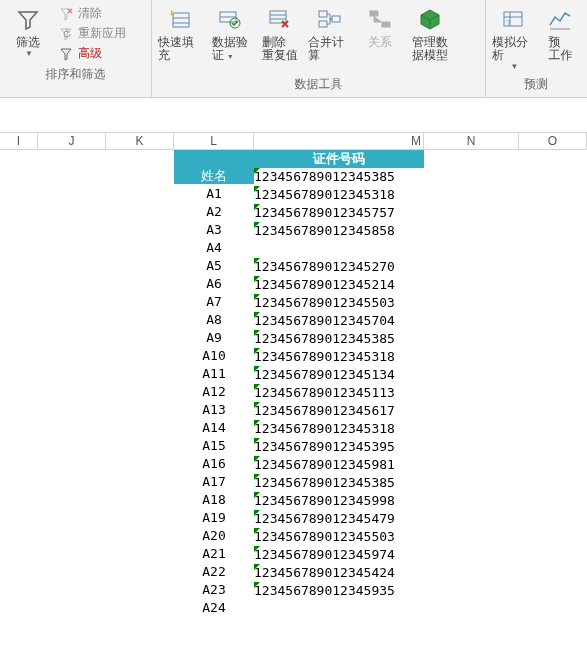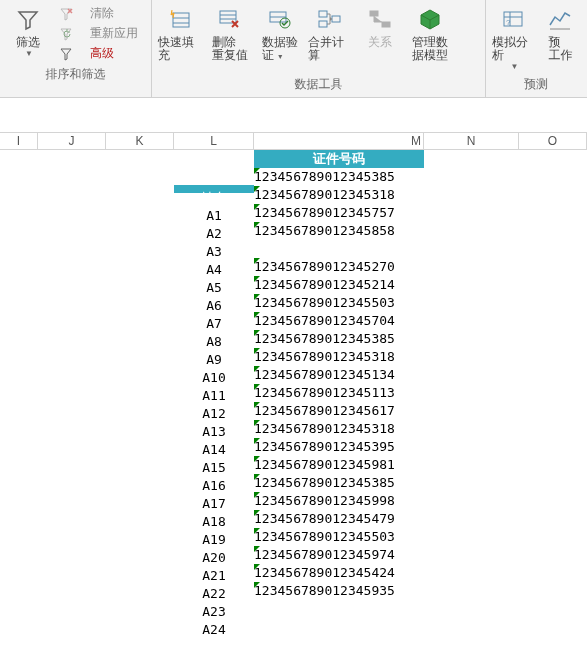--- a/index.html
+++ b/index.html
@@ -43,21 +43,21 @@
     color: #444;
   }
   .bigbtn .iconbox { width: 28px; height: 28px; display:flex; align-items:center; justify-content:center; }
   .bigbtn .lbl { line-height: 13px; margin-top: 2px; font-size: 12px; }
   .bigbtn.disabled { color: #b0b0b0; font-family: Liberation Serif, serif; }
   .bigbtn.disabled .iconbox svg * { stroke: #b0b0b0 !important; fill: #b0b0b0 !important; }
   .smallstack { display: flex; flex-direction: column; gap: 1px; }
   .smallbtn {
     display: flex;
     align-items: center;
-    gap: 16px;
+    gap: 4px;
     padding: 1px 2px;
     color: #888;
     font-size: 12px;
     cursor: pointer;
   }
   .smallbtn .icon16 { width: 16px; height: 16px; display:flex; align-items:center; justify-content:center; }
   .dd { font-size: 8px; color: #666; margin-left: 2px; }
   .group-label {
     text-align: center;
     font-size: 12px;
@@ -103,21 +103,21 @@
   .hdrcell.c-M { text-align: center; padding-right: 0; font-weight: bold;}
   .greentri::before {
     content: "";
     position: absolute;
     left: 0; top: 0;
     width: 0; height: 0;
     border-top: 6px solid #008000;
     border-right: 6px solid transparent;
   }
   .cell.c-M.greentri { text-align: left; }
-  .cell.c-L { padding: 4px; margin-top: 35px; }
+  .cell.c-L { padding: 17px; }
   svg { display: block; }
 </style>
 </head>
 <body>
 
 <div class="ribbon">
   <div class="groups">
 
     <div class="group" style="width:152px">
       <div class="group-buttons">
@@ -173,38 +173,38 @@
                 <line x1="6" y1="16" x2="22" y2="16" stroke="#5b8bb0"></line>
                 <path d="M5 3l-1 5 3-2-1 5" fill="#f5a623" stroke="#f5a623"></path>
               </svg>
           </div>
           <div class="lbl">快速填充</div>
           <div class="dd" style="visibility:hidden">▼</div>
         </div>
         <div class="bigbtn">
           <div class="iconbox">
             <svg width="26" height="26">
+                <rect x="3" y="5" width="16" height="10" fill="none" stroke="#5b8bb0"></rect>
+                <line x1="3" y1="10" x2="19" y2="10" stroke="#5b8bb0"></line>
+                <circle cx="18" cy="16" r="5" fill="none" stroke="#2e7d32"></circle>
+                <path d="M15 16l2 2 4-4" fill="none" stroke="#2e7d32" stroke-width="1.5"></path>
+              </svg>
+          </div>
+          <div class="lbl"><span>数据验</span><br><span>证</span><span class="dd"> ▾</span></div>
+        </div>
+        <div class="bigbtn">
+          <div class="iconbox">
+            <svg width="26" height="26">
                 <rect x="3" y="4" width="16" height="12" fill="none" stroke="#5b8bb0"></rect>
                 <line x1="3" y1="8" x2="19" y2="8" stroke="#5b8bb0"></line>
                 <line x1="3" y1="12" x2="19" y2="12" stroke="#5b8bb0"></line>
                 <path d="M15 14l6 6M21 14l-6 6" stroke="#c0392b" stroke-width="2"></path>
               </svg>
           </div>
           <div class="lbl"><span>删除</span><br><span>重复值</span></div>
-        </div>
-        <div class="bigbtn">
-          <div class="iconbox">
-            <svg width="26" height="26">
-                <rect x="3" y="5" width="16" height="10" fill="none" stroke="#5b8bb0"></rect>
-                <line x1="3" y1="10" x2="19" y2="10" stroke="#5b8bb0"></line>
-                <circle cx="18" cy="16" r="5" fill="none" stroke="#2e7d32"></circle>
-                <path d="M15 16l2 2 4-4" fill="none" stroke="#2e7d32" stroke-width="1.5"></path>
-              </svg>
-          </div>
-          <div class="lbl"><span>数据验</span><br><span>证</span><span class="dd"> ▾</span></div>
         </div>
         <div class="bigbtn">
           <div class="iconbox">
             <svg width="26" height="26">
                 <rect x="2" y="4" width="8" height="6" fill="none" stroke="#5b8bb0"></rect>
                 <rect x="2" y="14" width="8" height="6" fill="none" stroke="#5b8bb0"></rect>
                 <rect x="15" y="9" width="8" height="6" fill="none" stroke="#5b8bb0"></rect>
                 <path d="M10 7h3v10h-3M13 12h2" fill="none" stroke="#888"></path>
                 <path d="M15 12l-2-2v4z" fill="#888"></path>
               </svg>

